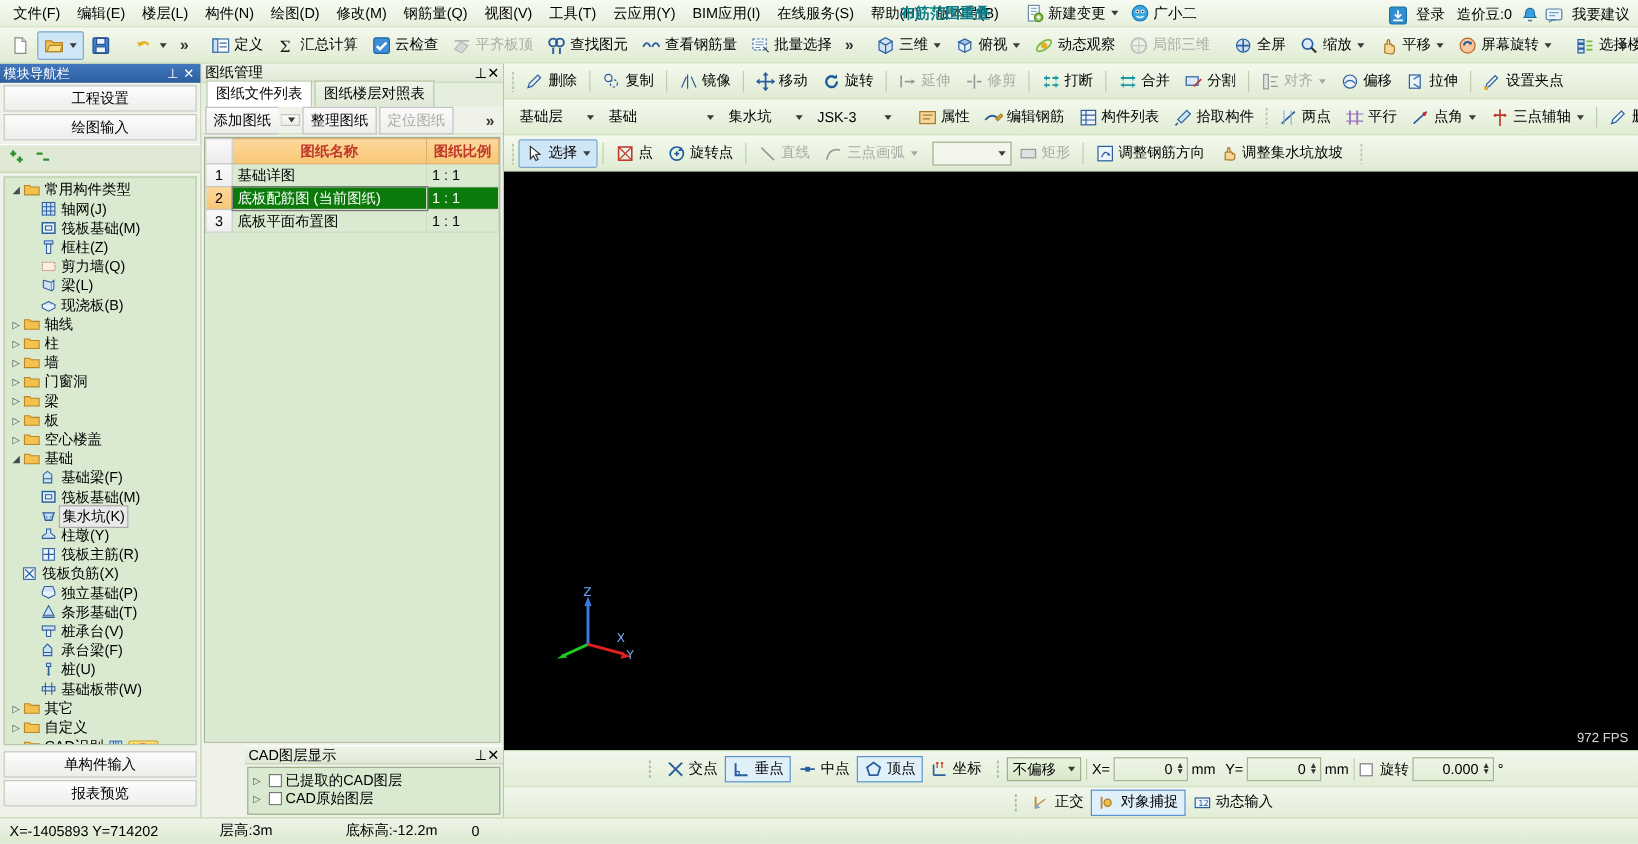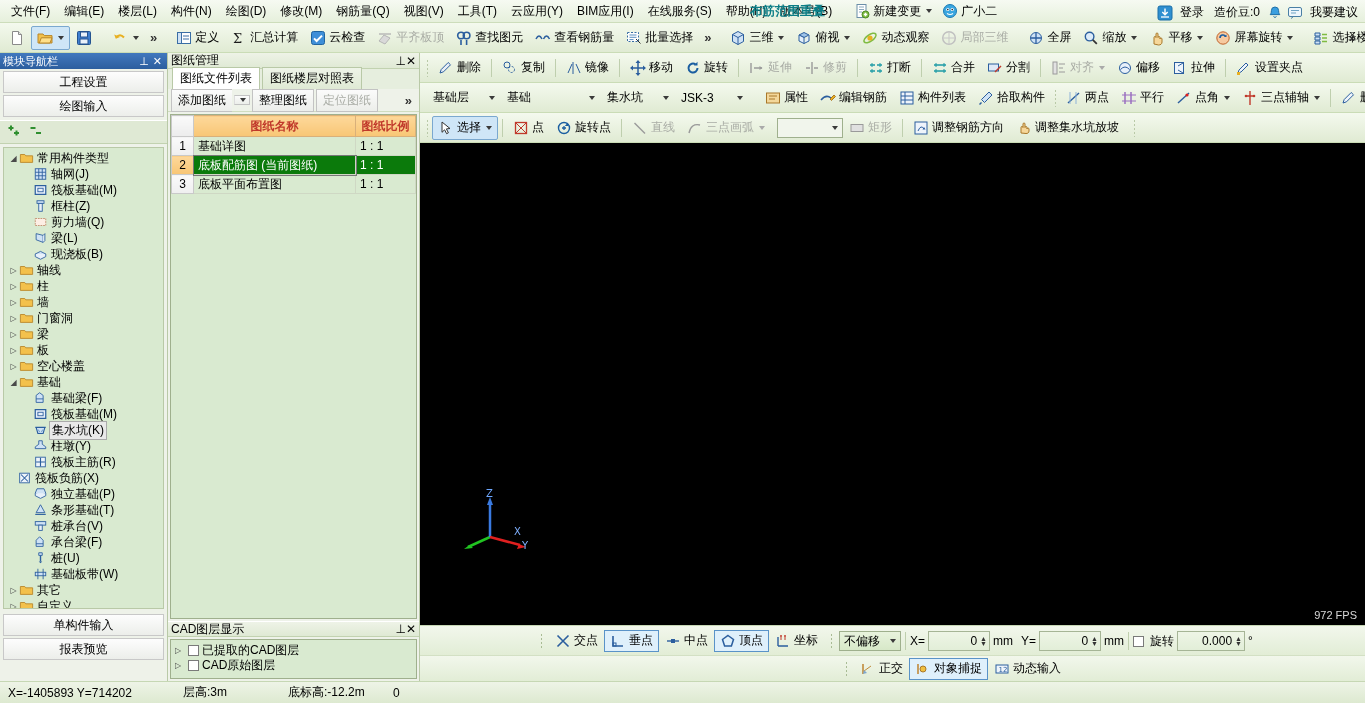--- a/index.html
+++ b/index.html
@@ -87,21 +87,21 @@
   .dm-table { flex: 1; margin: 2px; border: 1px solid #9fb08d; background: #fff; overflow: hidden; }
   table.dt { width: 100%; border-collapse: collapse; font-size: 12px; }
   table.dt th { background: linear-gradient(#fdd89a,#f8c675); color: #c0392b; font-weight: bold; height: 21px; border: 1px solid #d9b07a; font-size: 12px; }
   table.dt th.idxh { background: linear-gradient(#fafafa,#ececec); width: 22px; border: 1px solid #c9c9c9; }
   table.dt td { border: 1px solid #cfd8c4; height: 19px; padding: 0 4px; background: #d9ead0; }
   table.dt td.idx { width: 22px; text-align: center; background: linear-gradient(#fafafa,#efefef); border: 1px solid #c9c9c9; }
   table.dt tr.sel td.name { background: #0b7a0b; color: #fff; outline: 1px solid #777; }
   table.dt tr.sel td.scale { background: #0b7a0b; color: #fff; }
   table.dt tr.sel td.idx { background: linear-gradient(#fdd89a,#f8c675); }
   .dt-blank { background: #d9ead0; height: 100%; }
-  .cadlayer { height: 60px; display: flex; flex-direction: column; }
+  .cadlayer { height: 60px; display: flex; flex-direction: column; margin-left: 36px; }
   .cl-title { height: 16px; display: flex; align-items: center; padding: 0 3px; background: linear-gradient(#eef3e7,#dfe9d4); border-top: 1px solid #fff; border-bottom: 1px solid #c2d2b0; font-size: 12px; }
   .cl-body { flex: 1; background: #d9ead0; margin: 2px; border: 1px solid #9fb08d; padding: 3px 0 0 4px; }
   .cl-row { display: flex; align-items: center; height: 15px; gap: 3px; font-size: 12px; }
   .cbx { width: 11px; height: 11px; border: 1px solid #7a7a7a; background: #fff; flex: none; }
 
   
   .canvascol { flex: 1; display: flex; flex-direction: column; min-width: 0; }
   .canvas { flex: 1; background: #000; position: relative; overflow: hidden; }
   .fps { position: absolute; right: 8px; bottom: 4px; color: #d8d8d8; font-size: 11px; }
   .axis { position: absolute; left: 40px; bottom: 70px; width: 80px; height: 70px; }
@@ -656,21 +656,21 @@
             <span class="ico" style="width: 13px; height: 13px; margin-left: 4px;"><svg width="13" height="13" viewBox="0 0 16 16">
                 <rect x="2" y="2" width="12" height="12" fill="#cfe2f5" stroke="#2b5e9e"></rect>
                 <path d="M5.5 2v12M8 2v12M10.5 2v12" stroke="#2b5e9e"></path>
               </svg></span>
             <span class="newbadge">NEW</span>
           </div>
         </div>
 
       <div class="botbtns">
         <div class="navbtn">单构件输入</div>
-        <div class="navbtn" style="margin-bottom:21px;">报表预览</div>
+        <div class="navbtn" style="margin-bottom:9px;">报表预览</div>
       </div>
     </div>
 
     <div class="dwgmgr">
       <div class="dm-title">
         <span class="ttl">图纸管理</span>
         <span class="pic">⊥</span>
         <span class="pic">✕</span>
       </div>
       <div class="tabs">

